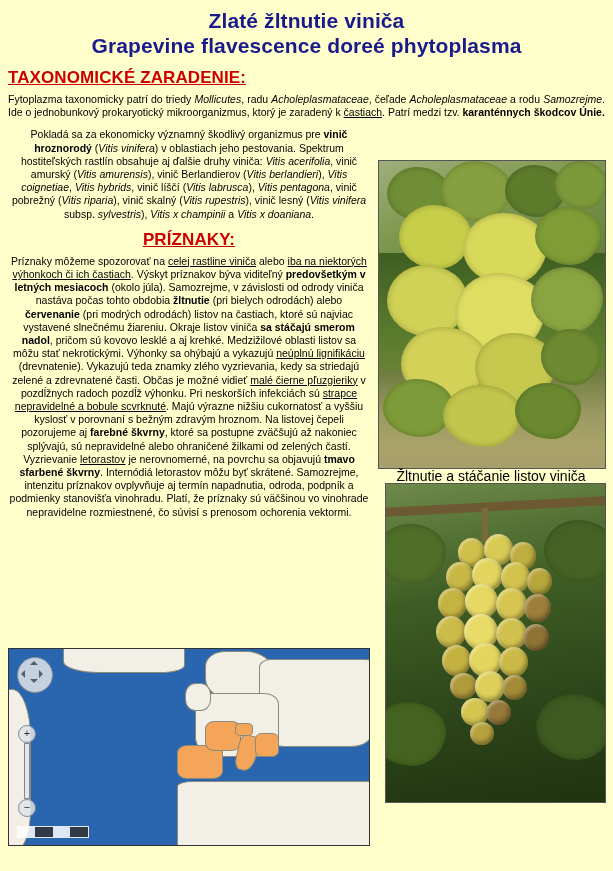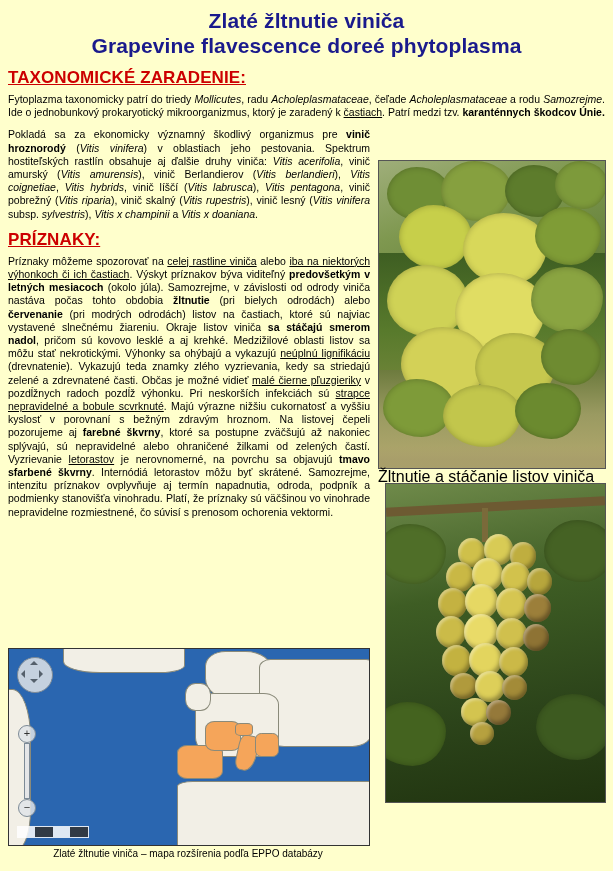--- a/index.html
+++ b/index.html
@@ -76,22 +76,23 @@
     position: absolute; left:0; top:30%; width:100%; height:42%;
     background: linear-gradient(180deg,#3e5e22 0%, #587a2c 60%, #6e8438 100%);
   }
   .leaf {
     position: absolute;
     border-radius: 48% 52% 45% 55% / 50% 45% 55% 50%;
     box-shadow: inset 0 0 6px rgba(0,0,0,0.25);
   }
   .cap-label {
     position: absolute;
-    font-size: 16px;
+    font-size: 14px;
     color: #000;
+    text-align: center;
     line-height: 13px;
   }
 
   
   .photo-grapes {
     position: absolute;
     left: 385px;
     top: 483px;
     width: 219px;
     height: 318px;
@@ -168,20 +169,21 @@
     top: 470px;
     width: 226px;
   }
   .cap-grapes {
     left: 382px;
     top: 806px;
     width: 225px;
   }
   .left-col {
     width: 362px;
+    text-align: center;
   }
   .full-col { width: 597px; }
 </style>
 </head>
 <body>
 
 <div class="page">
 
   <div class="title-block">
     <div class="title-line">Zlaté žltnutie viniča</div>
@@ -296,15 +298,14 @@
       <div class="arrow" style="left:13px;top:4px;border-bottom-color:#55606c;border-top-width:0;"></div>
       <div class="arrow" style="left:13px;top:22px;border-top-color:#55606c;border-bottom-width:0;"></div>
       <div class="arrow" style="left:4px;top:13px;border-right-color:#55606c;border-left-width:0;"></div>
       <div class="arrow" style="left:22px;top:13px;border-left-color:#55606c;border-right-width:0;"></div>
     </div>
     <div class="zoombtn" style="top:76px;">+</div>
     <div class="zoombtn" style="top:150px;">−</div>
     <div style="position:absolute;left:15px;top:94px;width:4px;height:54px;background:rgba(225,228,232,0.8);border:1px solid #7d8a96;"></div>
     <div class="scalebar"></div>
   </div>
-  <div class="cap-map">Zlaté žltnutie viniča – mapa rozšírenia podľa EPPO databázy</div>
 
 </div>
 
 </body></html>

